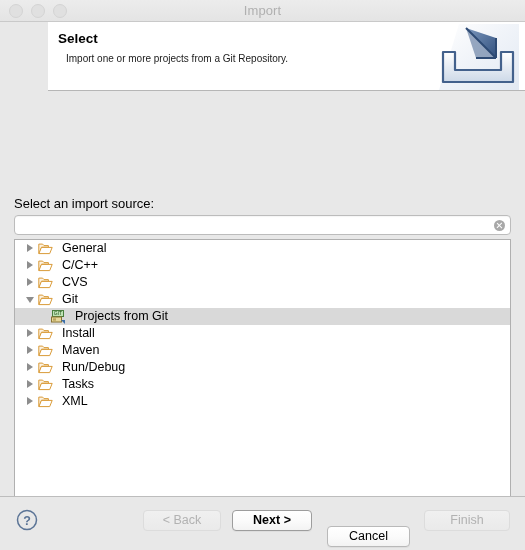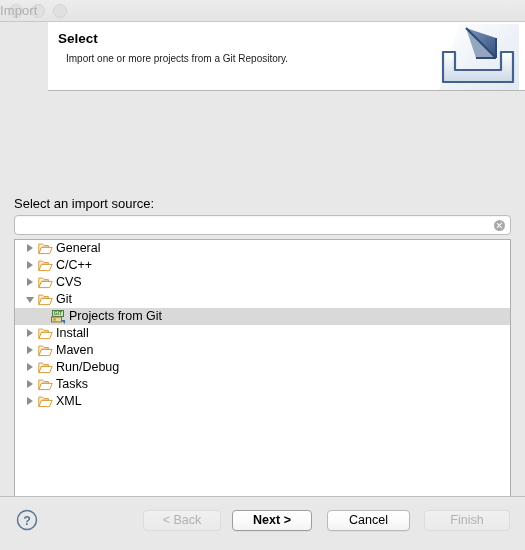--- a/index.html
+++ b/index.html
@@ -42,21 +42,21 @@
   .light {
     width: 12px;
     height: 12px;
     border-radius: 50%;
     background: #e0e0e0;
     border: 0.5px solid #d4d4d4;
   }
   #title-text {
     position: absolute;
     left: 0; right: 0;
-    text-align: left;
+    text-align: center;
     font-size: 13px;
     color: #b0b0b0;
     letter-spacing: 0.1px;
     pointer-events: none;
   }
 
   
   #header {
     position: relative;
     height: 68px;
@@ -209,21 +209,21 @@
     margin-right: 3px;
     flex: 0 0 auto;
   }
   .git-icon {
     width: 15px;
     height: 14px;
     margin-left: 36px;
     margin-right: 3px;
     flex: 0 0 auto;
   }
-  .tree-label { line-height: 1; }
+  .tree-label { line-height: 1; margin-left: 6px; }
 
   
   #footer {
     position: relative;
     height: 53px;
     min-height: 53px;
     background: #e8e8e8;
     border-top: 1px solid #bdbdbd;
   }
   #help-button {
@@ -254,21 +254,21 @@
     border: 1px solid #dcdcdc;
     color: #b2b2b2;
     box-shadow: none;
   }
   .dlg-button.default {
     border: 1px solid #9d9d9d;
     font-weight: bold;
   }
   #btn-back   { left: 143px; width: 78px; }
   #btn-next   { left: 232px; width: 80px; }
-  #btn-cancel { left: 327px; width: 83px; }
+  #btn-cancel { left: 327px; width: 83px; margin-top: 16px; }
   #btn-finish { left: 424px; width: 86px; }
 </style>
 </head>
 <body>
 
 <div id="window">
 
   <div id="titlebar">
     <div class="traffic-lights">
       <div class="light"></div>

